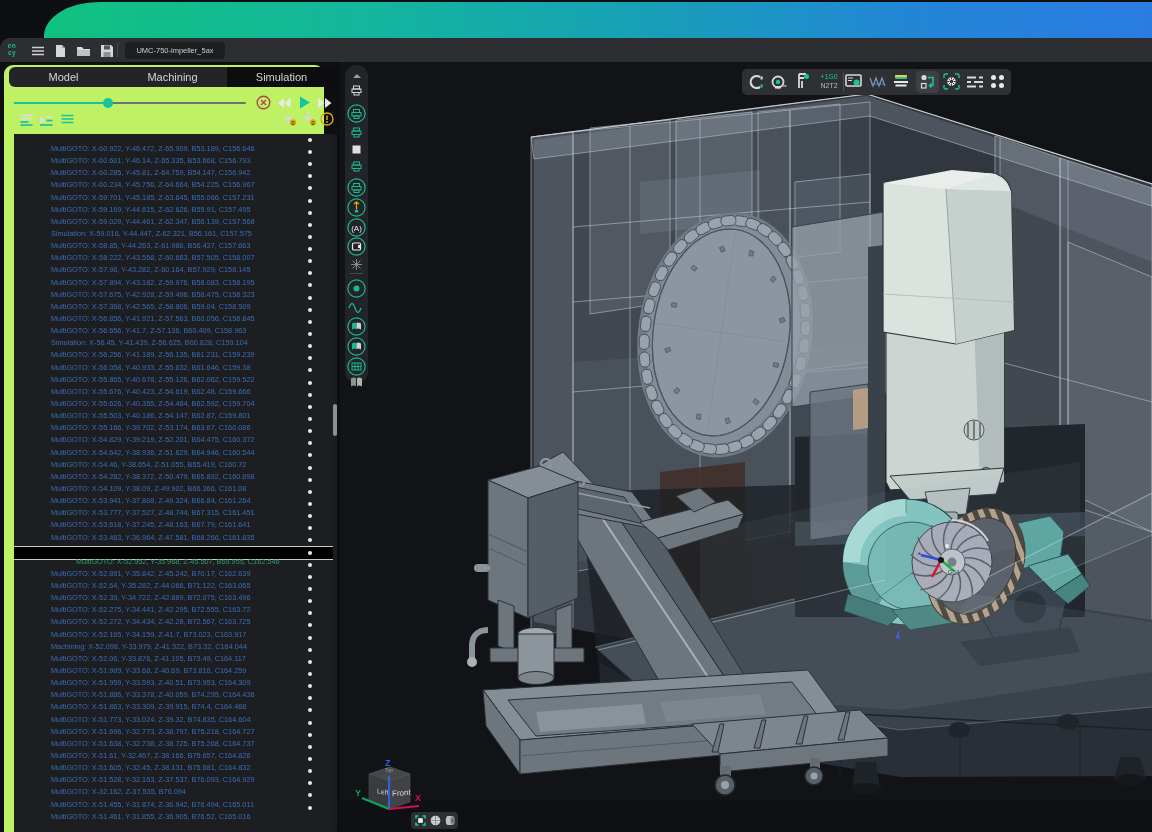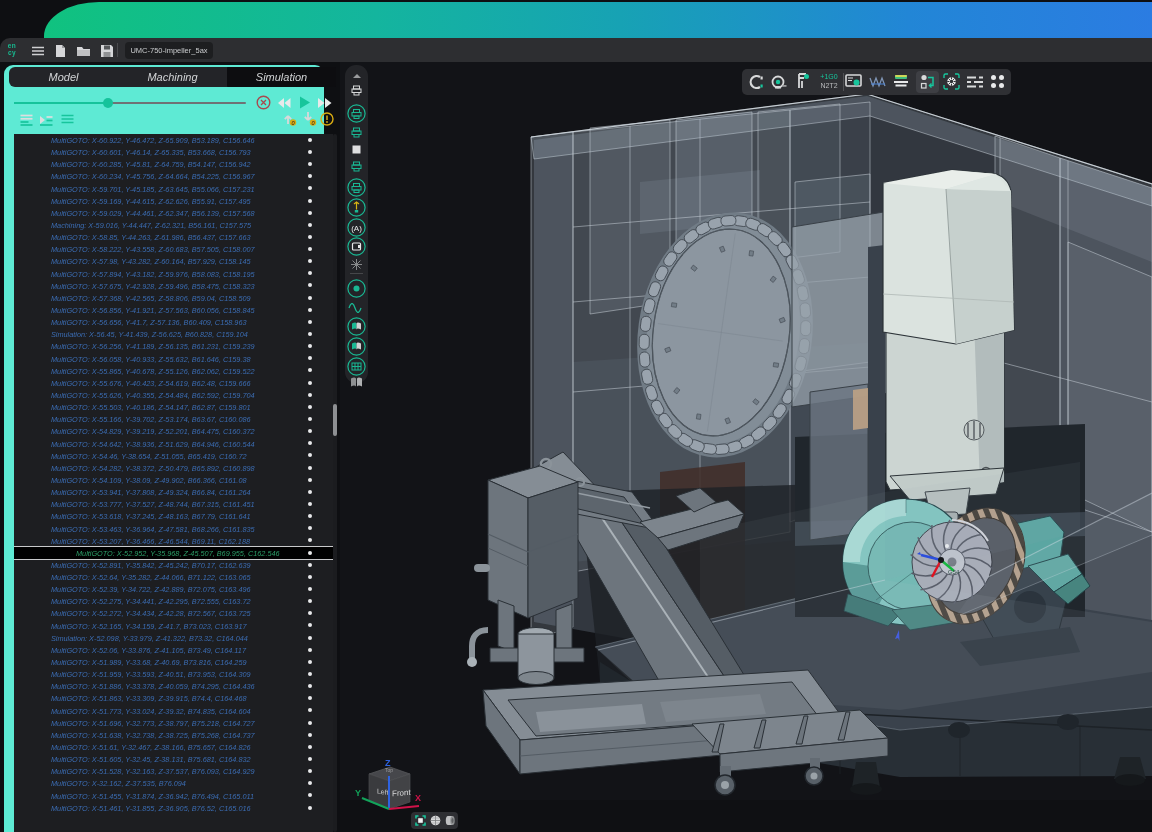--- a/index.html
+++ b/index.html
@@ -1,32 +1,32 @@
 <!DOCTYPE html>
 <html><head><meta charset="utf-8"><style>
 *{margin:0;padding:0;box-sizing:border-box;}
 html,body{width:1152px;height:832px;overflow:hidden;background:#0a0b0d;font-family:"Liberation Sans",sans-serif;}
 #app{position:relative;width:1152px;height:832px;background:#0e0f12;}
 #topgrad{position:absolute;left:44px;top:2px;width:1108px;height:37px;border-top-left-radius:55px 34px;background:linear-gradient(90deg,#10c27f 0%,#14b59e 30%,#17a2b4 52%,#2286d6 78%,#2b7ce2 100%);}
 #header{position:absolute;left:0;top:38px;width:1152px;height:24px;background:#2d2e31;border-top-left-radius:10px;}
 #logo{position:absolute;left:4px;top:43px;width:16px;height:16px;color:#17bd92;font-size:6.5px;font-weight:bold;line-height:6.5px;text-align:center;letter-spacing:0.5px;}
-#tabchip{position:absolute;left:125px;top:42px;width:88px;height:17px;background:#1d1e20;border-radius:4px;color:#c9cbcd;font-size:7.5px;line-height:18px;text-align:center;}
+#tabchip{position:absolute;left:125px;top:42px;width:100px;height:17px;background:#1d1e20;border-radius:4px;color:#c9cbcd;font-size:7.5px;line-height:18px;text-align:center;}
 #hdivider{position:absolute;left:117px;top:43px;width:1px;height:14px;background:#4a4b4e;}
-#panel{position:absolute;left:4px;top:65px;width:320px;height:767px;background:#5eead4;border-radius:9px 9px 0 0;font-style:italic;}
+#panel{position:absolute;left:4px;top:65px;width:320px;height:767px;background:#bef264;border-radius:9px 9px 0 0;}
 #tabs{position:absolute;left:5px;top:2px;width:327px;height:20px;border-radius:6px;background:#232428;display:flex;}
 .tab{flex:1;color:#d2d4d6;font-size:11px;text-align:center;line-height:20px;}
 .tab.active{background:#0d0d10;border-radius:1px;}
 #sliderrow{position:absolute;left:0;top:24px;width:337px;height:26px;}
 #track{position:absolute;left:10px;top:13px;width:232px;height:2px;background:#6f7275;border-radius:1px;}
 #trackfill{position:absolute;left:0;top:0;width:93px;height:2px;background:#16c39b;}
 #knob{position:absolute;left:89px;top:-4px;width:10px;height:10px;background:#16c39b;border-radius:50%;}
 #iconrow{position:absolute;left:0;top:43px;width:337px;height:22px;}
 #list{position:absolute;left:10px;top:69px;width:319px;height:698px;overflow:hidden;background:#1d1e21;}
 .row{position:relative;height:12.15px;}
-.row .rt{position:absolute;left:37px;top:2px;font-size:7.3px;letter-spacing:0px;color:#3b6cb2;white-space:nowrap;}
+.row .rt{position:absolute;left:37px;top:10px;font-size:7.3px;letter-spacing:0px;color:#3b6cb2;white-space:nowrap;}
 .row .dot{position:absolute;left:294px;top:3.8px;width:4px;height:4px;border-radius:50%;background:#e8e9ea;}
 .row.hl{background:#010101;outline:1px solid #c8c9cb;}
 .row.hl .rt{color:#2c9f68;padding-left:25px;}
 #scrollbar{position:absolute;left:329px;top:69px;width:4px;height:698px;background:#1b1c1f;border-radius:2px;}
 #scrollthumb{position:absolute;left:0px;top:270px;width:4px;height:32px;background:#8d8f92;border-radius:2px;}
 #vtoolbar{position:absolute;left:345px;top:65px;width:23px;height:318px;background:#232428;border-radius:11px;}
 #ttoolbar{position:absolute;left:742px;top:69px;width:269px;height:26px;background:#2f3034;border-radius:5px;}
 #vbicons{position:absolute;left:411px;top:812px;width:47px;height:17px;background:#2e2f33;border-radius:4px;}
 .abs{position:absolute;}
 </style></head><body>
@@ -469,21 +469,21 @@
         </div>
 <div class="row">
           <span class="rt">MultiGOTO: X-59.169, Y-44.615, Z-62.626, B55.91, C157.495</span>
           <span class="dot"></span>
         </div>
 <div class="row">
           <span class="rt">MultiGOTO: X-59.029, Y-44.461, Z-62.347, B56.139, C157.568</span>
           <span class="dot"></span>
         </div>
 <div class="row">
-          <span class="rt">Machining: X-59.016, Y-44.447, Z-62.321, B56.161, C157.575</span>
+          <span class="rt">Simulation: X-59.016, Y-44.447, Z-62.321, B56.161, C157.575</span>
           <span class="dot"></span>
         </div>
 <div class="row">
           <span class="rt">MultiGOTO: X-58.85, Y-44.263, Z-61.986, B56.437, C157.663</span>
           <span class="dot"></span>
         </div>
 <div class="row">
           <span class="rt">MultiGOTO: X-58.222, Y-43.558, Z-60.683, B57.505, C158.007</span>
           <span class="dot"></span>
         </div>
@@ -605,21 +605,21 @@
         </div>
 <div class="row">
           <span class="rt">MultiGOTO: X-52.272, Y-34.434, Z-42.28, B72.567, C163.725</span>
           <span class="dot"></span>
         </div>
 <div class="row">
           <span class="rt">MultiGOTO: X-52.165, Y-34.159, Z-41.7, B73.023, C163.917</span>
           <span class="dot"></span>
         </div>
 <div class="row">
-          <span class="rt">Simulation: X-52.098, Y-33.979, Z-41.322, B73.32, C164.044</span>
+          <span class="rt">Machining: X-52.098, Y-33.979, Z-41.322, B73.32, C164.044</span>
           <span class="dot"></span>
         </div>
 <div class="row">
           <span class="rt">MultiGOTO: X-52.06, Y-33.876, Z-41.105, B73.49, C164.117</span>
           <span class="dot"></span>
         </div>
 <div class="row">
           <span class="rt">MultiGOTO: X-51.989, Y-33.68, Z-40.69, B73.816, C164.259</span>
           <span class="dot"></span>
         </div>

